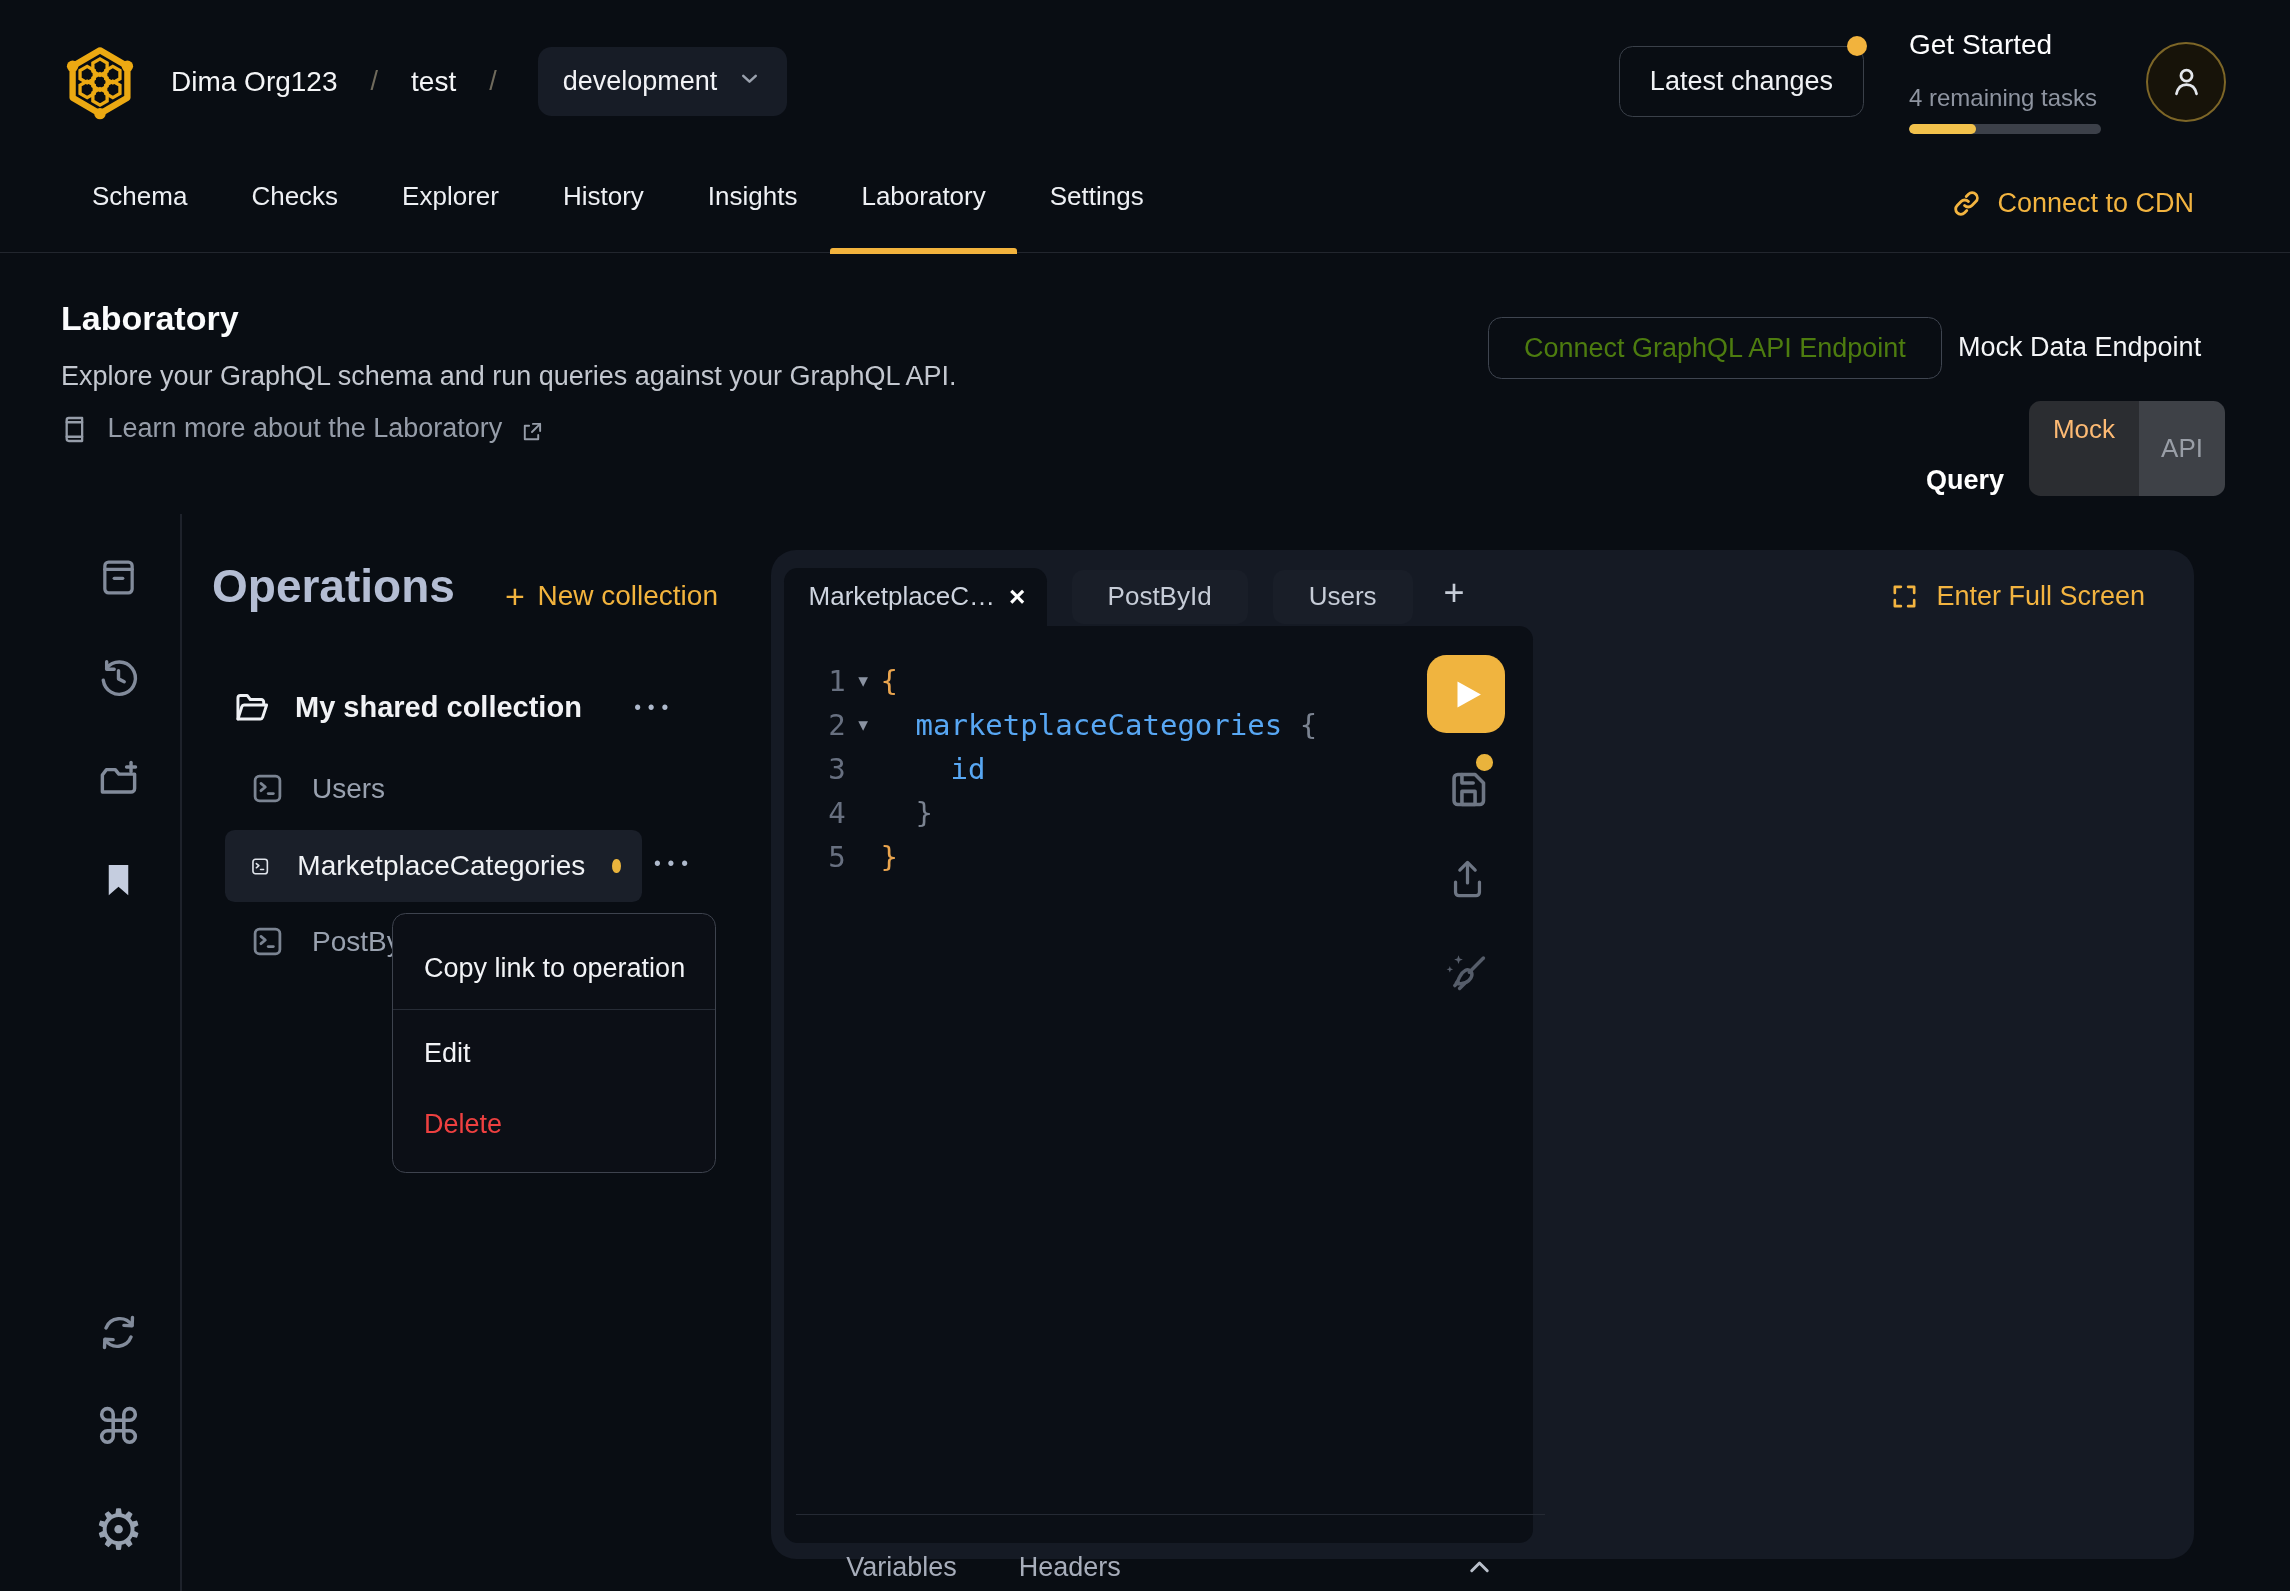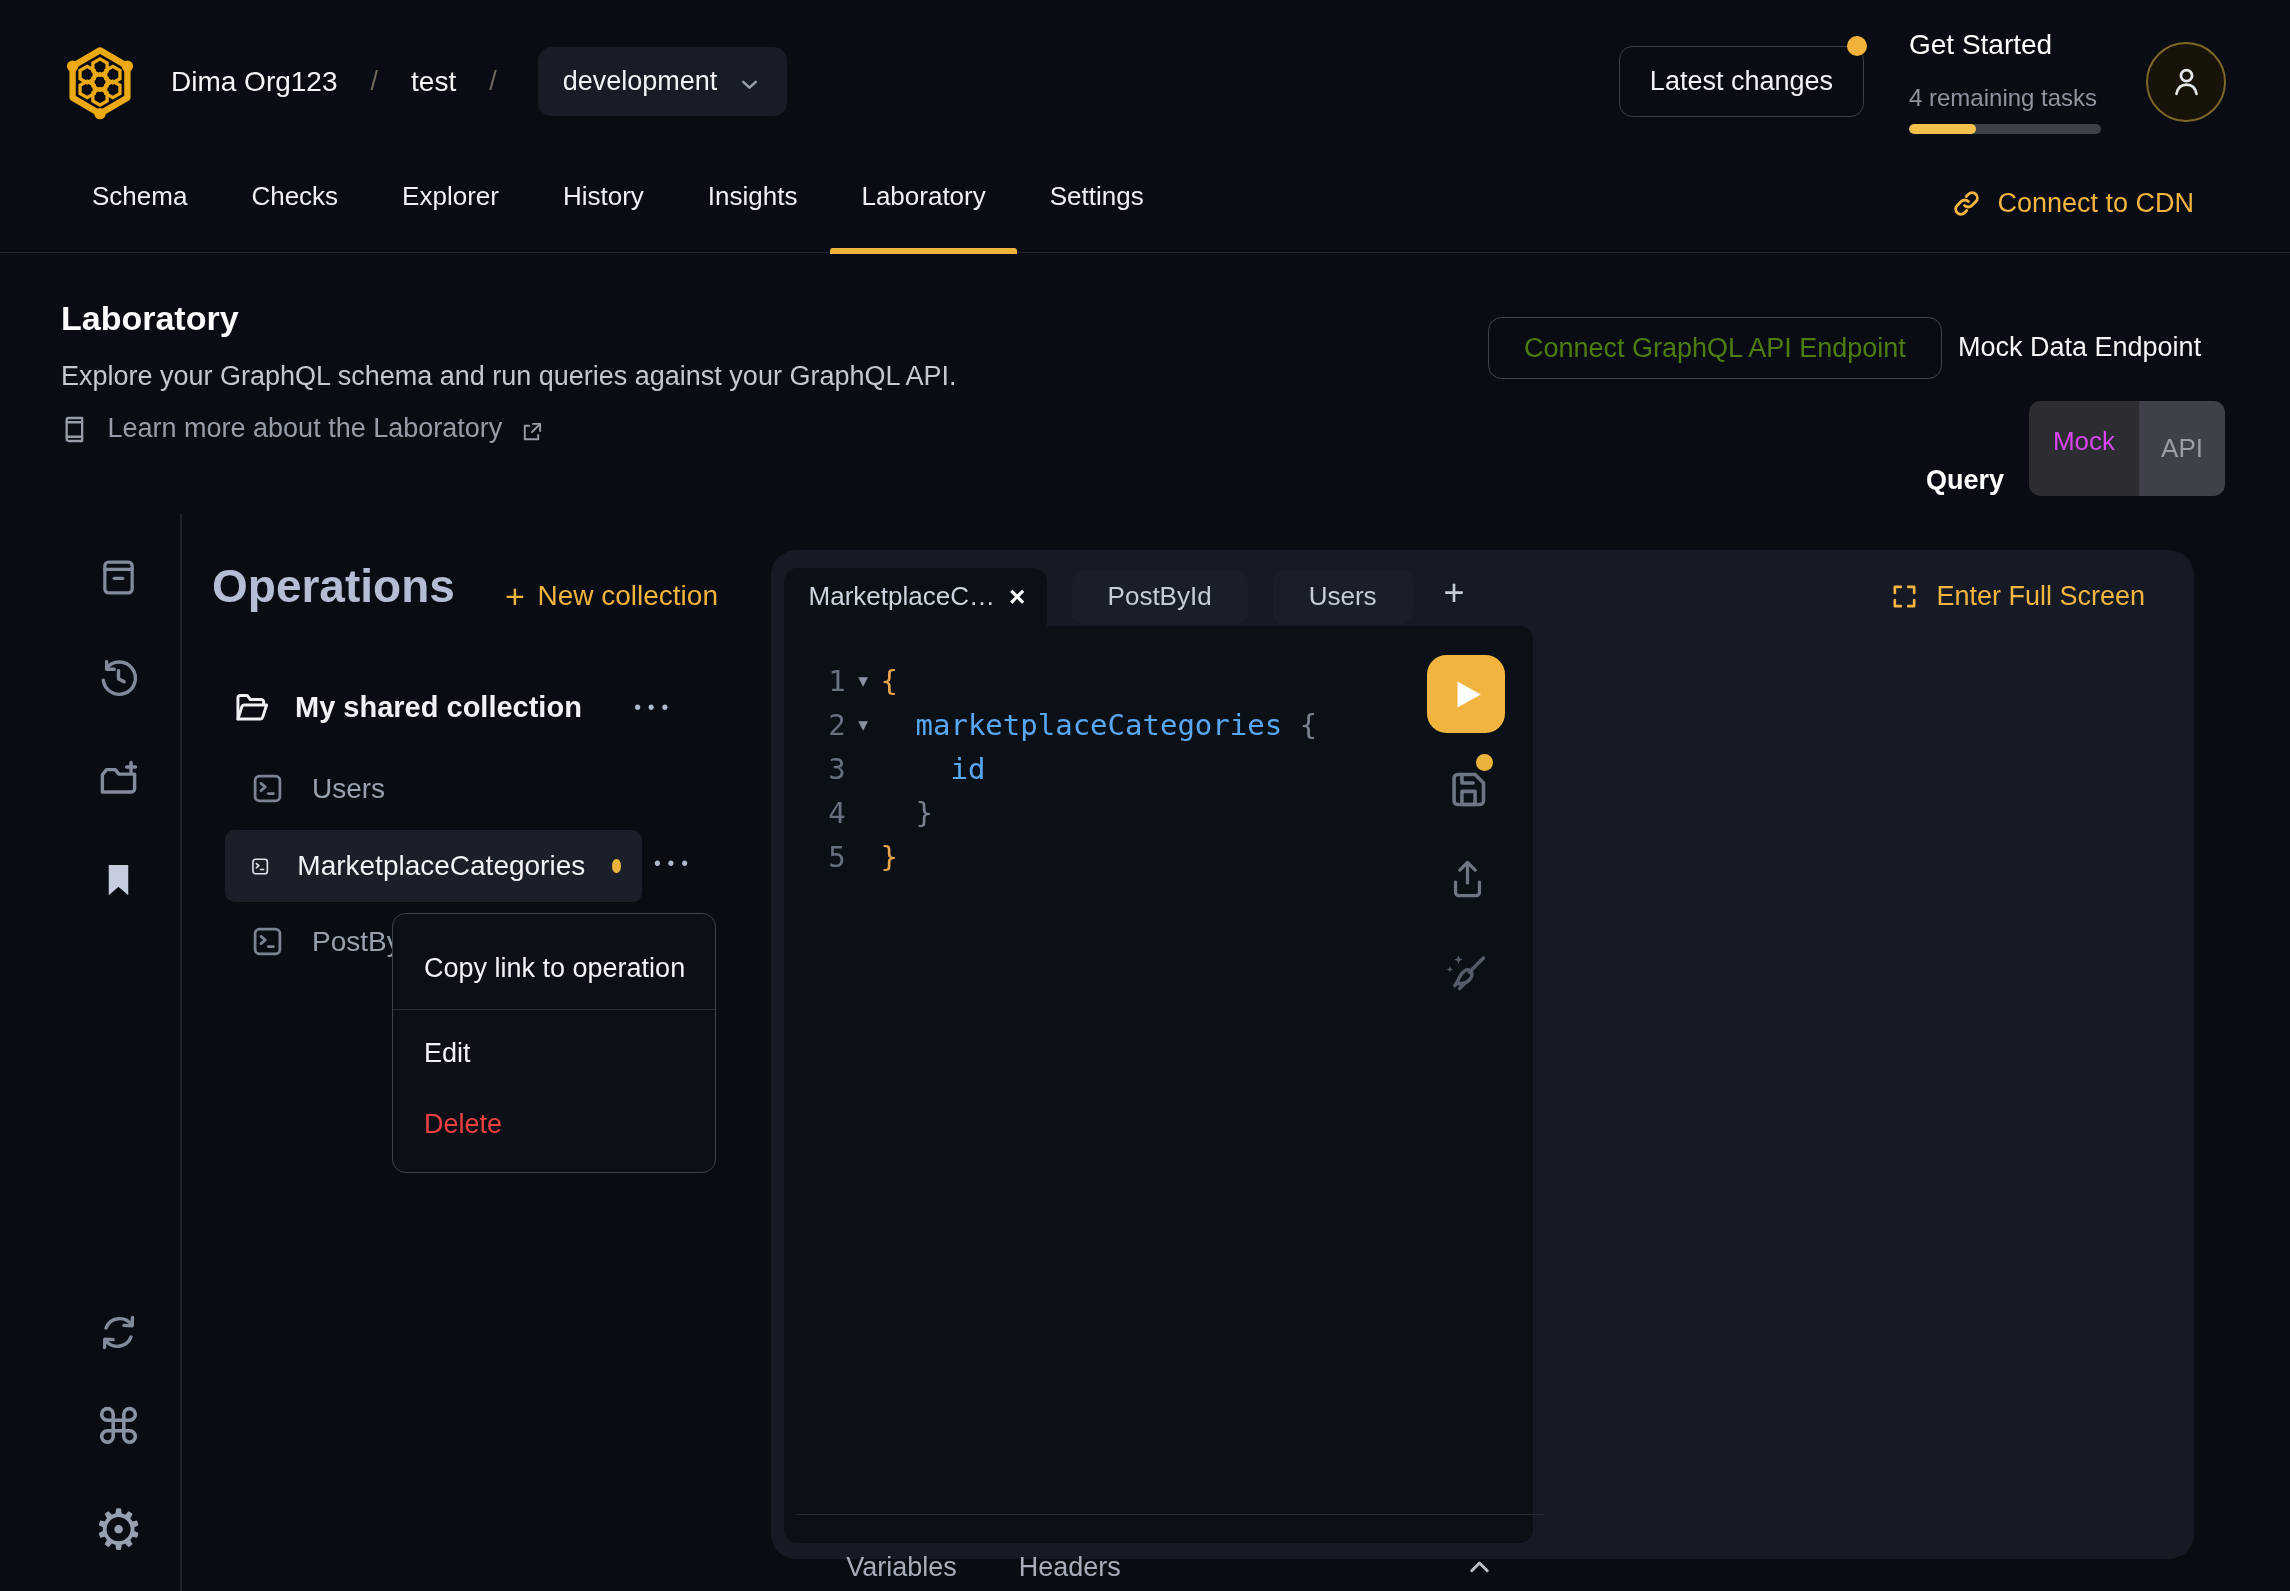--- a/index.html
+++ b/index.html
@@ -7,21 +7,21 @@
   svg { display:block; }
   .abs { position:absolute; }
 
   
   .topbar { position:absolute; left:62px; top:27px; right:64px; height:109px; display:flex; align-items:center; }
   .logo { width:76px; height:82px; color:#eca912; }
   .crumbs { display:flex; align-items:center; gap:33px; margin-left:33px; font-size:28px; }
   .crumb-org { color:#f4f5f7; font-weight:500; }
   .crumb-sep { color:#6f6a5c; font-size:27px; }
   .crumb-proj { color:#f4f5f7; }
-  .env-btn { margin-left:41px; background:#171c26; border-radius:13.6px; padding:19.4px 25px; display:flex; align-items:flex-end; gap:19.4px; font-size:27px; color:#f2f3f6; cursor:pointer; }
+  .env-btn { margin-left:41px; background:#171c26; border-radius:13.6px; padding:19.4px 25px; display:flex; align-items:flex-start; gap:19.4px; font-size:27px; color:#f2f3f6; cursor:pointer; }
   .chev { color:#9aa1ad; }
   .top-right { margin-left:auto; display:flex; align-items:center; gap:45px; }
   .latest-btn { position:relative; border:1.9px solid #3a4049; border-radius:13.6px; padding:19.4px 30px; font-size:27px; color:#f0f2f5; cursor:pointer; background:transparent; }
   .latest-dot { position:absolute; top:-10.7px; right:-3.9px; width:20.4px; height:20.4px; border-radius:50%; background:#f2b33d; }
   .get-started { width:192px; }
   .gs-title { font-size:28px; color:#fdfdfe; }
   .gs-sub { font-size:24px; color:#8e94a0; margin-top:23px; }
   .gs-bar { margin-top:12.6px; height:9.7px; border-radius:4.9px; background:#3c4049; overflow:hidden; }
   .gs-fill { height:100%; background:#f2c14b; border-radius:4.9px; }
   .avatar { width:80px; height:80px; border-radius:50%; border:2.9px solid #7d6627; background:#171309; display:flex; align-items:center; justify-content:center; color:#e4e7ec; cursor:pointer; }
@@ -35,21 +35,21 @@
 
   
   .hero-title { position:absolute; left:61px; top:299px; font-size:34px; font-weight:700; color:#fbfcfd; }
   .hero-desc { position:absolute; left:61px; top:361px; font-size:27px; color:#c3c7cf; }
   .learn { position:absolute; left:61px; top:413px; display:flex; gap:17.5px; align-items:flex-end; color:#969da9; font-size:27px; cursor:pointer; }
   .connect-btn { position:absolute; left:1488px; top:317px; height:62px; display:flex; align-items:center; padding:0 35px; border:1.9px solid #3f4550; border-radius:13.6px; font-size:27px; color:#4d7c0f; cursor:pointer; background:transparent; }
   .mock-link { position:absolute; left:1958px; top:332px; font-size:27px; color:#f4f5f7; cursor:pointer; }
   .query-toggle { position:absolute; right:65px; top:401px; display:flex; align-items:flex-end; gap:25px; }
   .q-label { font-size:27px; font-weight:700; color:#ffffff; }
   .toggle { display:flex; border-radius:11.6px; overflow:hidden; font-size:26px; }
-  .t-mock { background:#2b2d31; color:#d946ef; padding:25px 24px; cursor:pointer; }
+  .t-mock { background:#2b2d31; color:#fdba74; padding:13px 24px; cursor:pointer; }
   .t-api { background:#3e4147; color:#999ea7; padding:32px 22px; cursor:pointer; }
 
   
   .rail-divider { position:absolute; left:180px; top:514px; bottom:0; width:1.9px; background:#1e222b; }
   .rail-ic { position:absolute; left:95px; width:47px; height:47px; display:flex; align-items:center; justify-content:center; color:#828b9b; cursor:pointer; }
   .glyph-ic { font-family:"DejaVu Sans",sans-serif; }
 
   
   .ops-title { position:absolute; left:212px; top:559px; font-size:46px; font-weight:700; color:#b4bdd3; }
   .new-coll { position:absolute; left:505px; top:580px; display:flex; gap:12.6px; align-items:center; color:#f2b33d; font-size:28px; cursor:pointer; }

